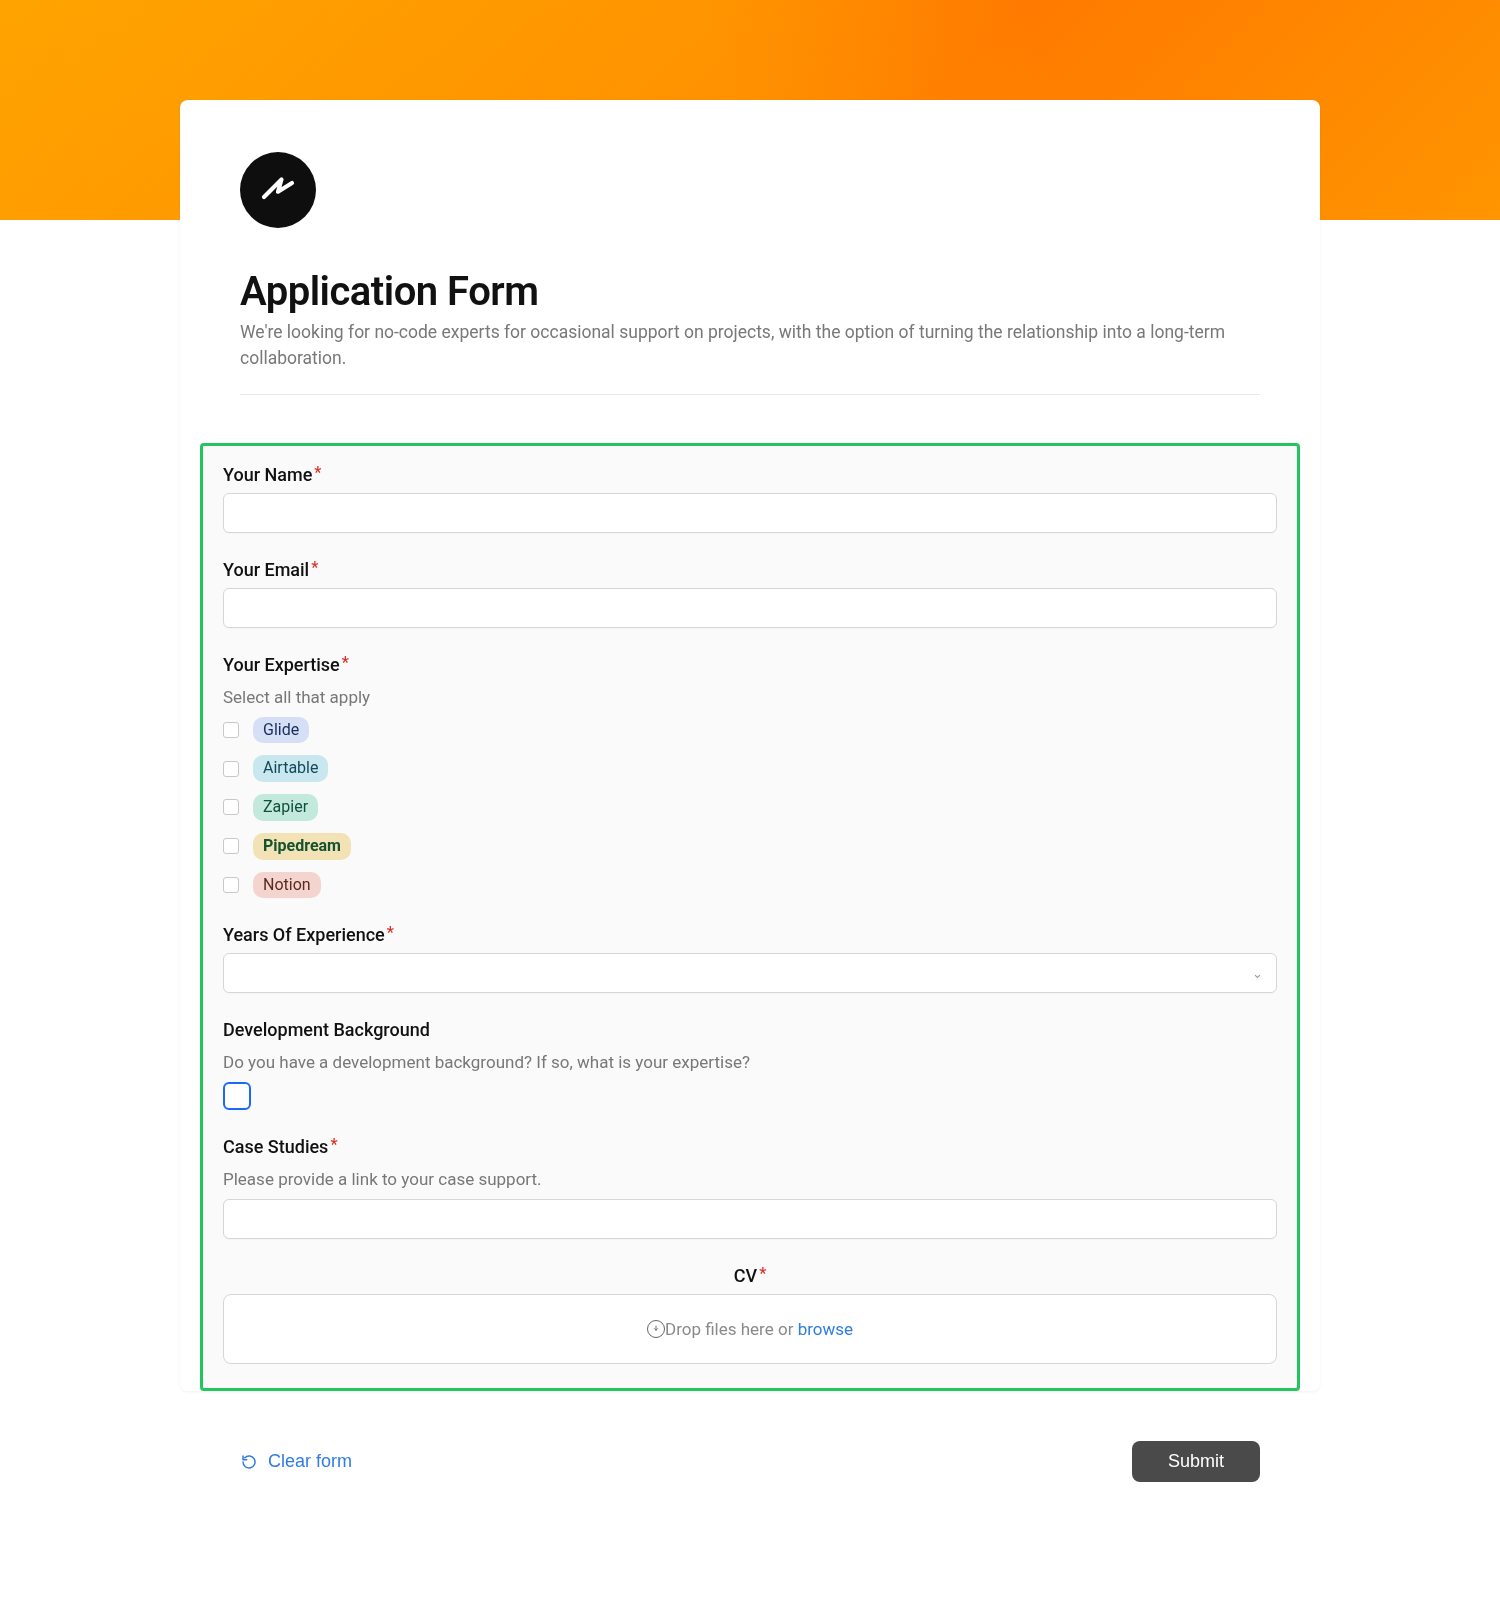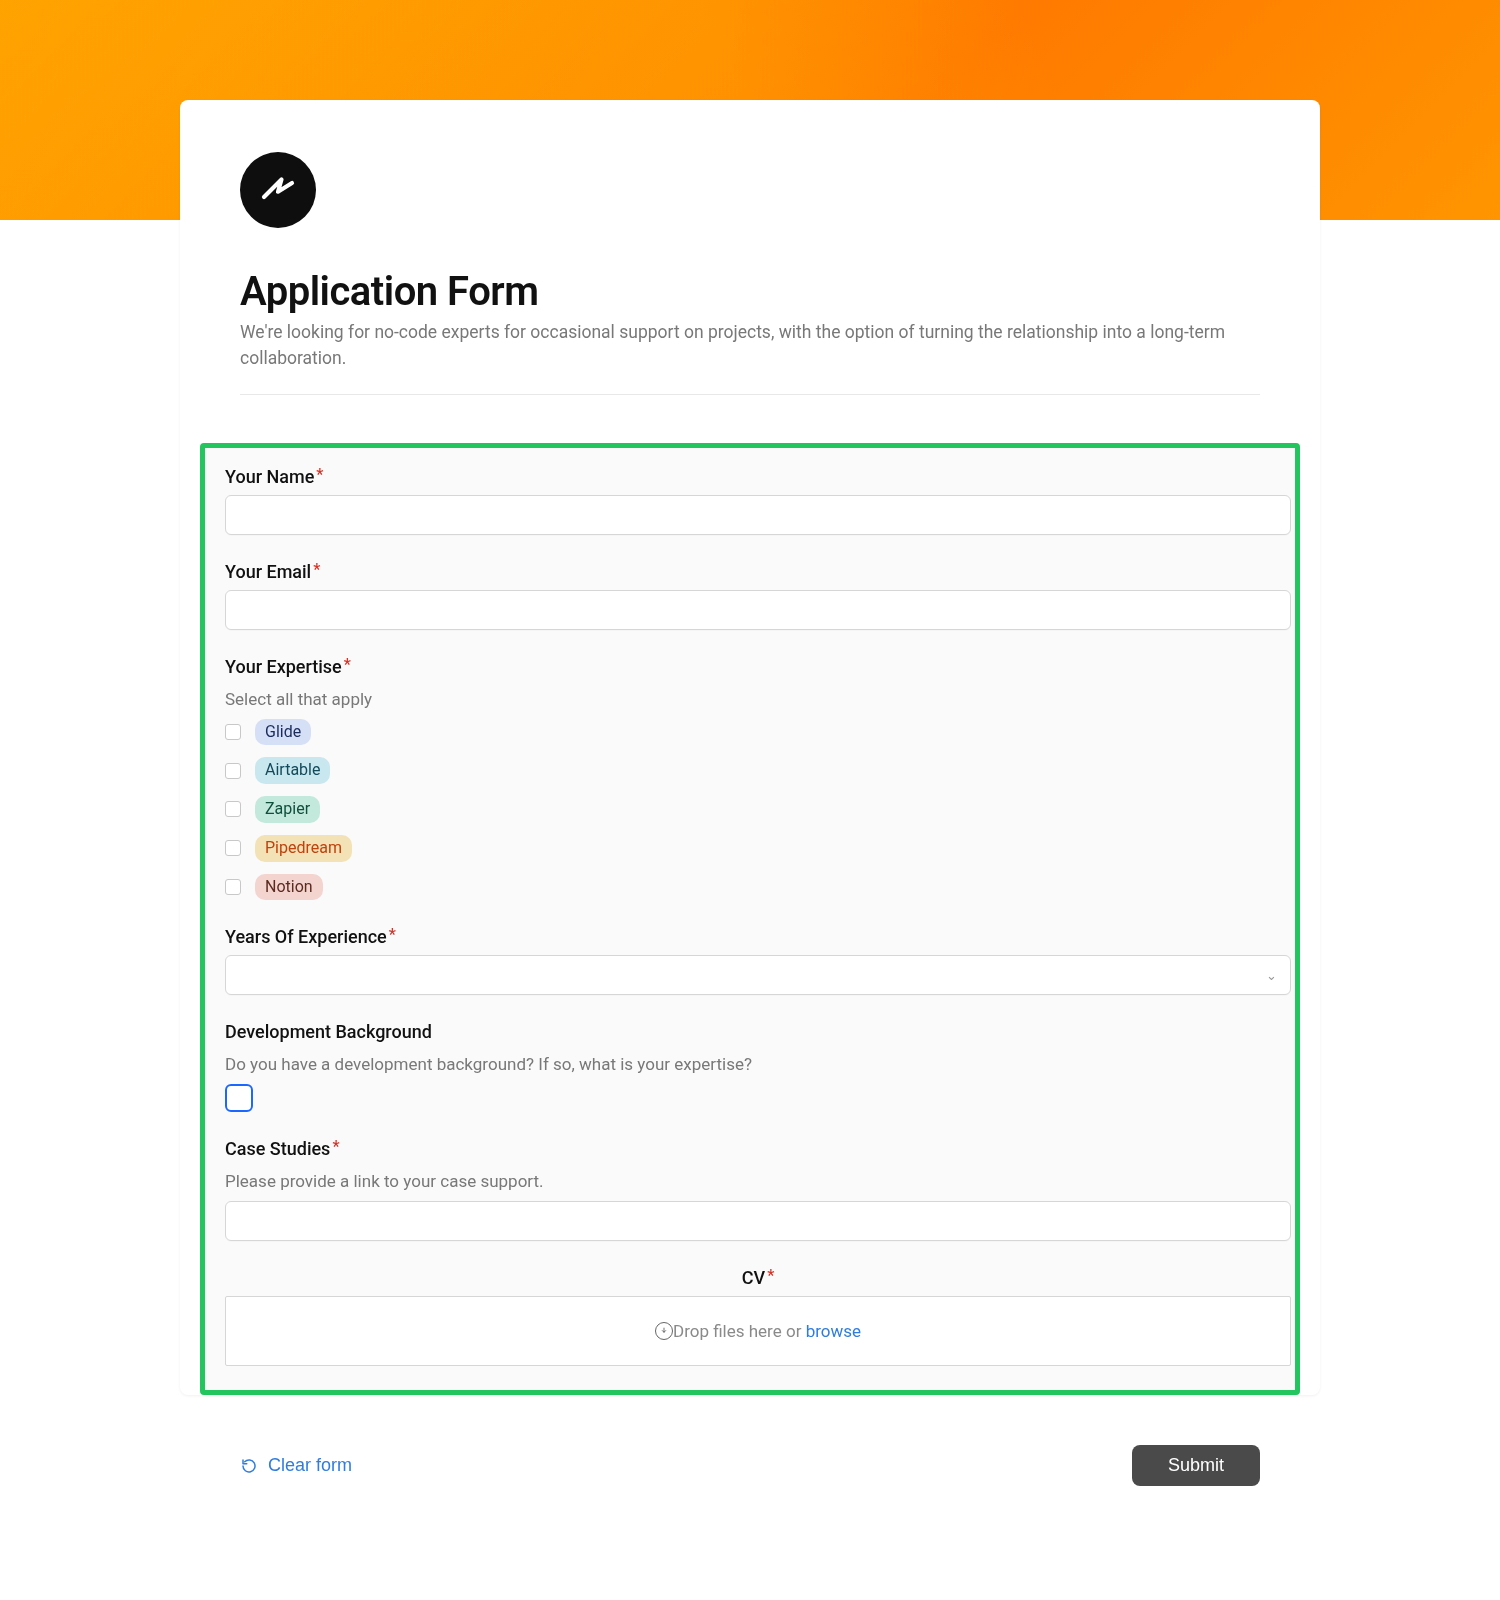--- a/index.html
+++ b/index.html
@@ -58,24 +58,24 @@
       color: #787878;
       line-height: 1.5;
       margin-bottom: 22px;
     }
     .divider {
       height: 1px;
       background: #e8e8e8;
     }
     .form-section {
       background: #fafafa;
-      border: 5px solid #22c55e;
+      border: 3px solid #22c55e;
       border-radius: 4px;
       margin: 20px 20px 20px 20px;
-      padding: 18px 4px 24px 20px;
+      padding: 18px 20px 24px 20px;
     }
     .field { margin-bottom: 26px; }
     .field:last-child { margin-bottom: 0; text-align: center; }
     .field-label {
       font-size: 18px;
       font-weight: 500;
       color: #111;
       display: inline-flex;
       align-items: flex-start;
       gap: 2px;
@@ -127,36 +127,36 @@
       font-size: 16px;
       padding: 3px 10px;
       border-radius: 10px;
       display: inline-block;
       line-height: 1.3;
     }
     .tag-blue   { background: #d5dff6; color: #1a2b5c; }
     .tag-cyan   { background: #c9e7ef; color: #134a5a; }
     .tag-teal   { background: #c3e9dd; color: #0f4f3c; }
     .tag-green  { background: #c8e9c9; color: #1c4c23; }
-    .tag-amber  { background: #f2e2b5; color: #c2410c; }
+    .tag-amber  { background: #f2e2b5; color: #14532d; font-weight: bold; }
     .tag-pink   { background: #f3d4cf; color: #5c2a1f; }
     .dev-checkbox {
       width: 28px;
       height: 28px;
       border: 2px solid #1a68ff;
       border-radius: 6px;
       background: #fff;
       cursor: pointer;
       margin-top: 8px;
     }
     .dropzone {
       width: 100%;
       min-height: 70px;
       border: 1px solid #d6d6d6;
-      border-radius: 2px;
+      border-radius: 8px;
       background: #fff;
       display: flex;
       align-items: center;
       justify-content: center;
       color: #8a8a8a;
       font-size: 17px;
     }
     .dropzone .browse { color: #2f7de1; cursor: pointer; }
     .dz-icon {
       width: 18px; height: 18px;

